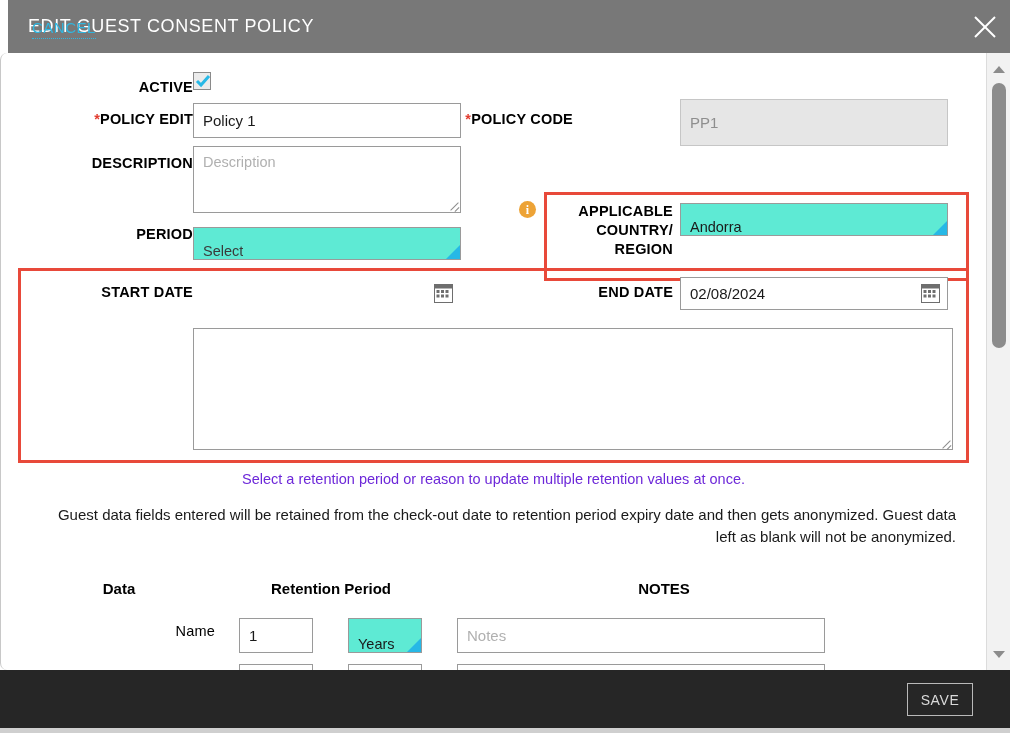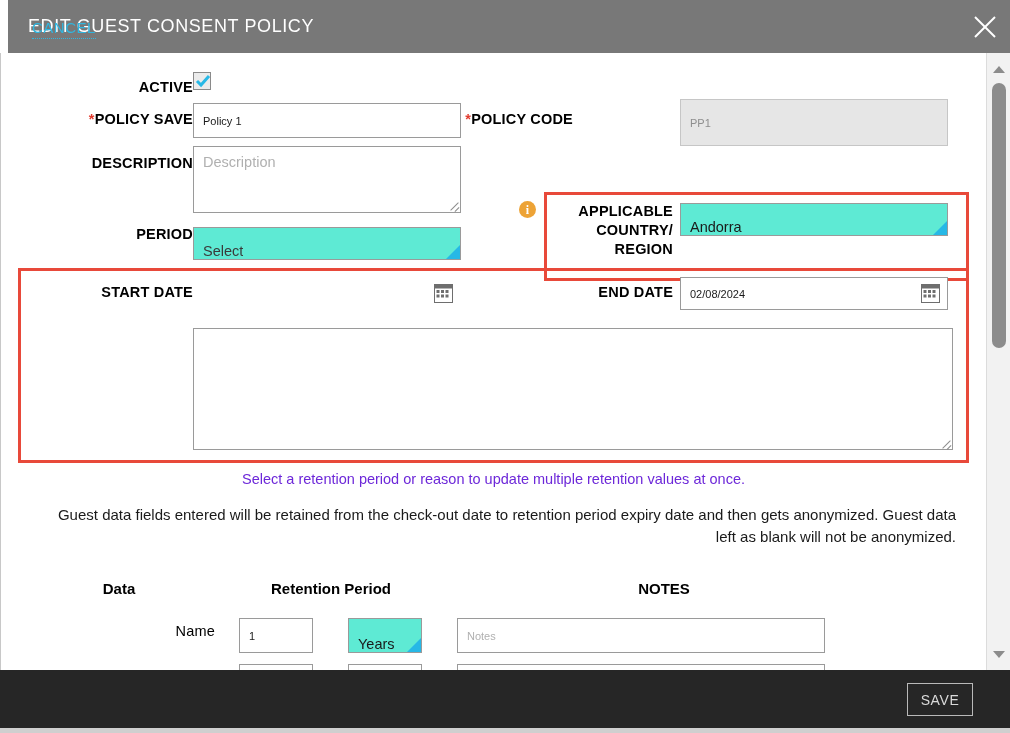--- a/index.html
+++ b/index.html
@@ -46,20 +46,21 @@
 
   
   .dialog-body {
     position: absolute;
     left: 0; top: 53px;
     width: 1010px; height: 617px;
     background: #ffffff;
     border-left: 1px solid #c8c8c8;
     border-right: 1px solid #c8c8c8;
     overflow: hidden;
+    border-radius: 7px;
   }
 
   .form-area {
     position: absolute;
     left: 0; top: 0;
     width: 985px;
     height: 617px;
   }
 
   
@@ -81,21 +82,21 @@
     font-weight: 400;
     letter-spacing: 0.2px;
   }
 
   
   .txt {
     position: absolute;
     border: 1px solid #9a9a9a;
     background: #ffffff;
     font-family: "Liberation Sans", sans-serif;
-    font-size: 11px;
+    font-size: 15px;
     color: #1a1a1a;
     padding: 0 9px;
     outline: none;
     border-radius: 0;
   }
   .txt::placeholder { color: #b0b0b0; }
   .txt[readonly], .txt.disabled {
     background: #e6e6e6;
     color: #8e8e8e;
     border-color: #c6c6c6;
@@ -304,21 +305,21 @@
     <div class="form-area">
 
       <div class="lbl" style="left:40px; top:25px; width:152px;">ACTIVE</div>
       <div class="cbox" style="left:192px; top:19px;">
         <svg width="16" height="16" viewBox="0 0 16 16">
           <path d="M2 8 L6 12 L14 3" stroke="#27b8e6" stroke-width="3" fill="none"></path>
         </svg>
       </div>
 
       <div class="lbl" style="left:20px; top:57px; width:172px;">
-        <span class="req">*</span><span>POLICY SAVE</span>
+        <span class="req">*</span><span>POLICY EDIT</span>
       </div>
       <input class="txt" type="text" style="left: 192px; top: 50px; width: 268px; height: 35px;" value="Policy 1">
 
       <div class="lbl" style="left:420px; top:57px; width:152px;">
         <span class="req">*</span><span>POLICY CODE</span>
       </div>
       <input class="txt disabled" type="text" readonly="" style="left: 679px; top: 46px; width: 268px; height: 47px;" value="PP1">
 
       <div class="lbl" style="left:20px; top:101px; width:172px;">DESCRIPTION</div>
       <textarea class="ta" style="left: 192px; top: 93px; width: 268px; height: 67px;" placeholder="Description"></textarea>

